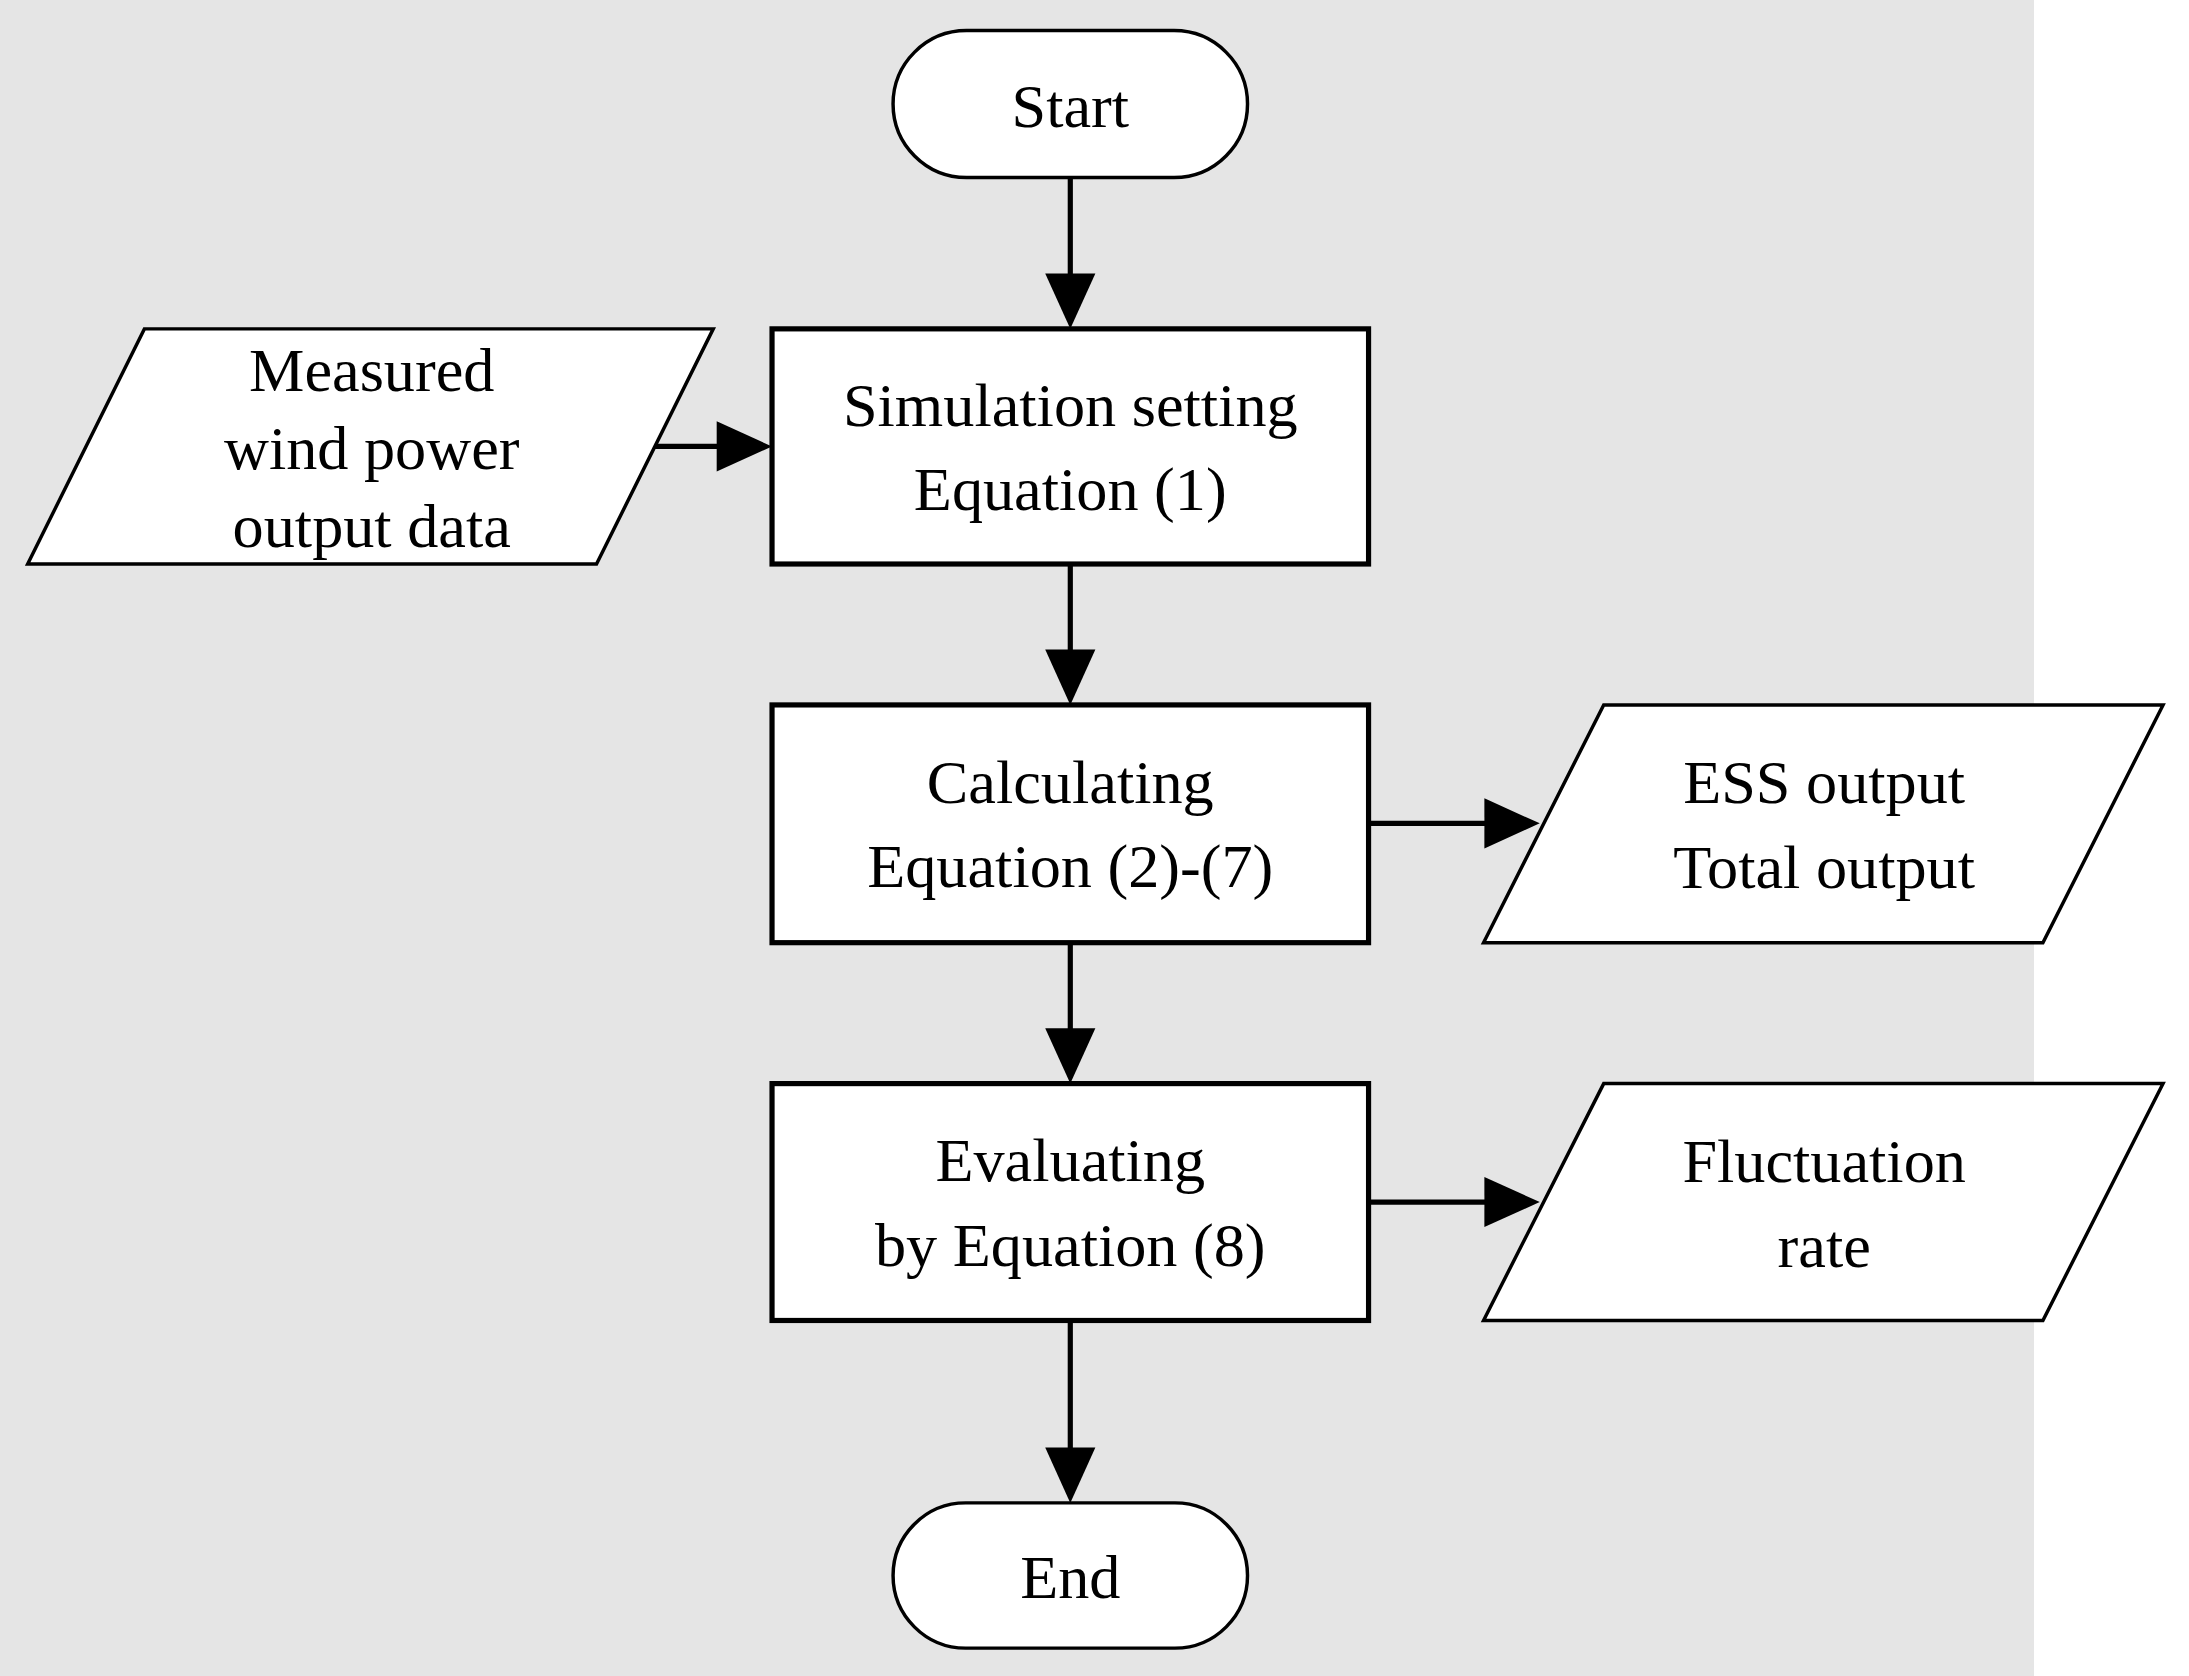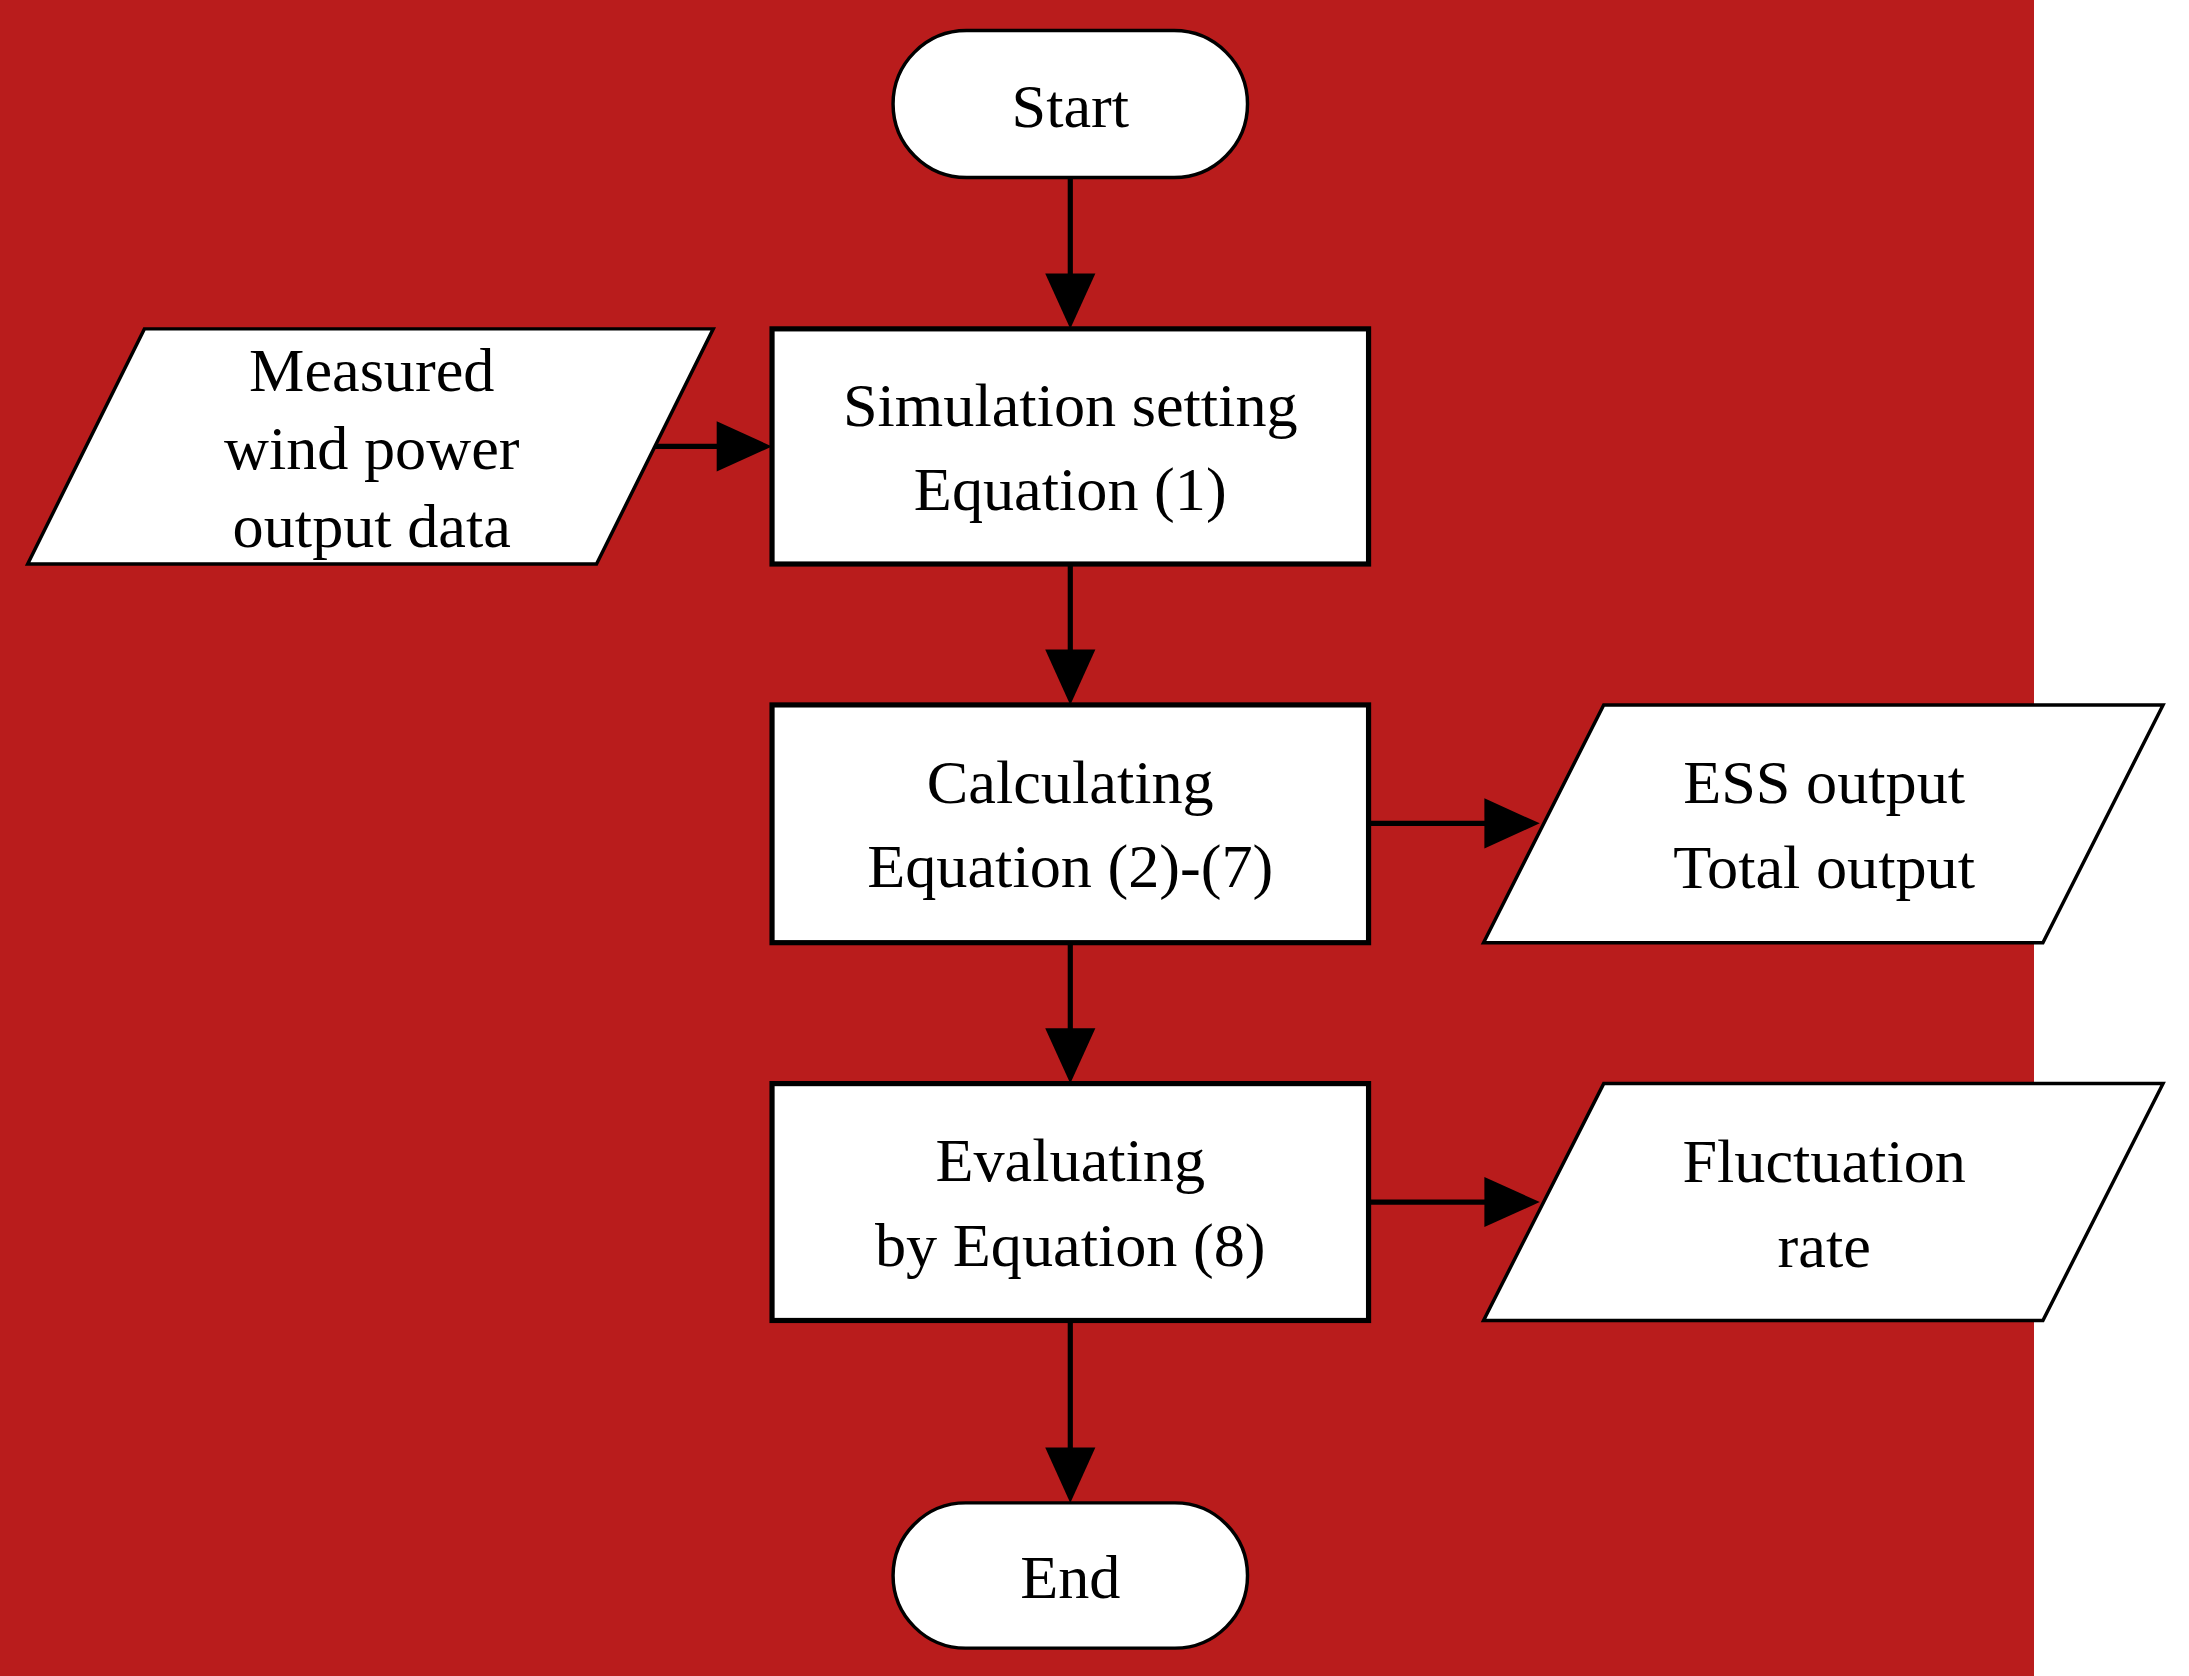--- a/index.html
+++ b/index.html
@@ -3,21 +3,21 @@
 <meta charset="utf-8">
 <style>
   html, body {
     margin: 0;
     padding: 0;
     background: #ffffff;
   }
   .canvas-wrap {
     width: 2034px;
     height: 1677px;
-    background: #b91c1c;
+    background: #e5e5e5;
     position: relative;
   }
   svg {
     display: block;
   }
   .node-shape {
     fill: #ffffff;
     stroke: #000000;
   }
   .process-shape   { stroke-width: 6; }

